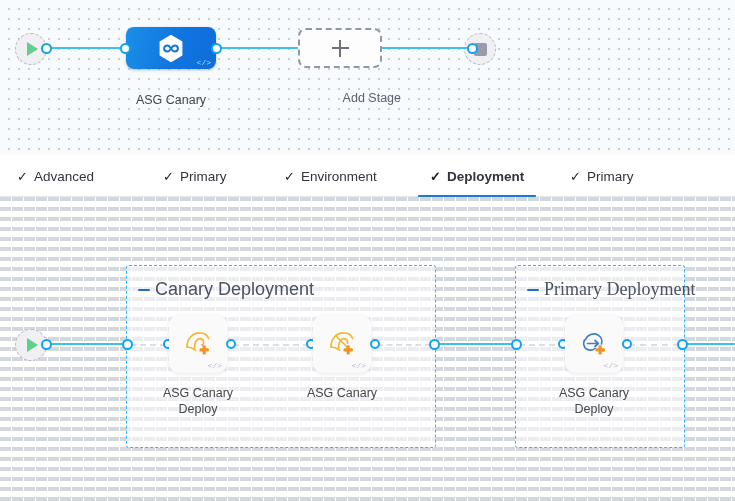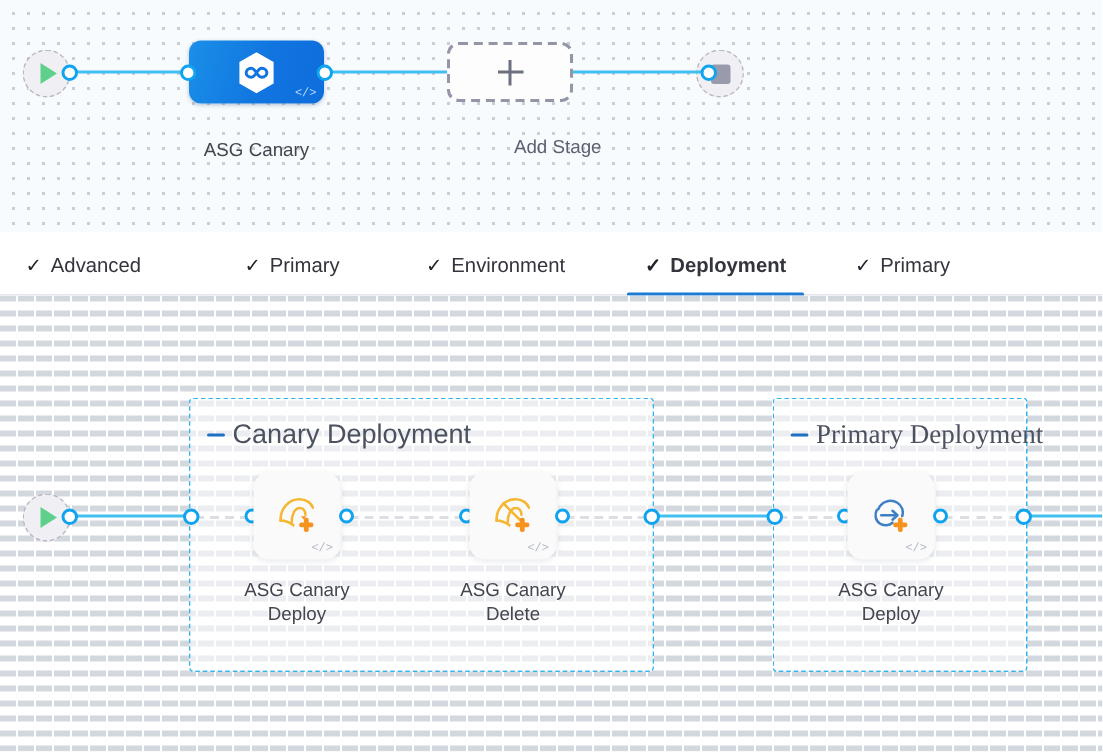--- a/index.html
+++ b/index.html
@@ -407,21 +407,20 @@
           </g>
           <g fill="#f6921e">
             <rect x="21.6" y="19.2" width="3.2" height="9.4" rx="1.3"></rect>
             <rect x="18.5" y="22.3" width="9.4" height="3.2" rx="1.3"></rect>
           </g>
         </svg>
         <span class="code-badge dark">&lt;/&gt;</span>
       </div>
       <div class="step-label" style="left:282px; top:188px;">
         <div>ASG Canary</div>
-        <div>Delete</div>
       </div>
 
       <div class="dot sm" style="left:370px; top:142px;"></div>
       <div class="link dashed" style="left:377px; top:147px; width:54px;"></div>
       <div class="dot" style="left:429px; top:142px;"></div>
 
       <div class="link" style="left:435px; top:146px; width:82px;"></div>
 
       <div class="group-box" style="left:515px; top:68px; width:170px; height:183px;font-family:Liberation Serif, serif;">
         <div class="group-label">

